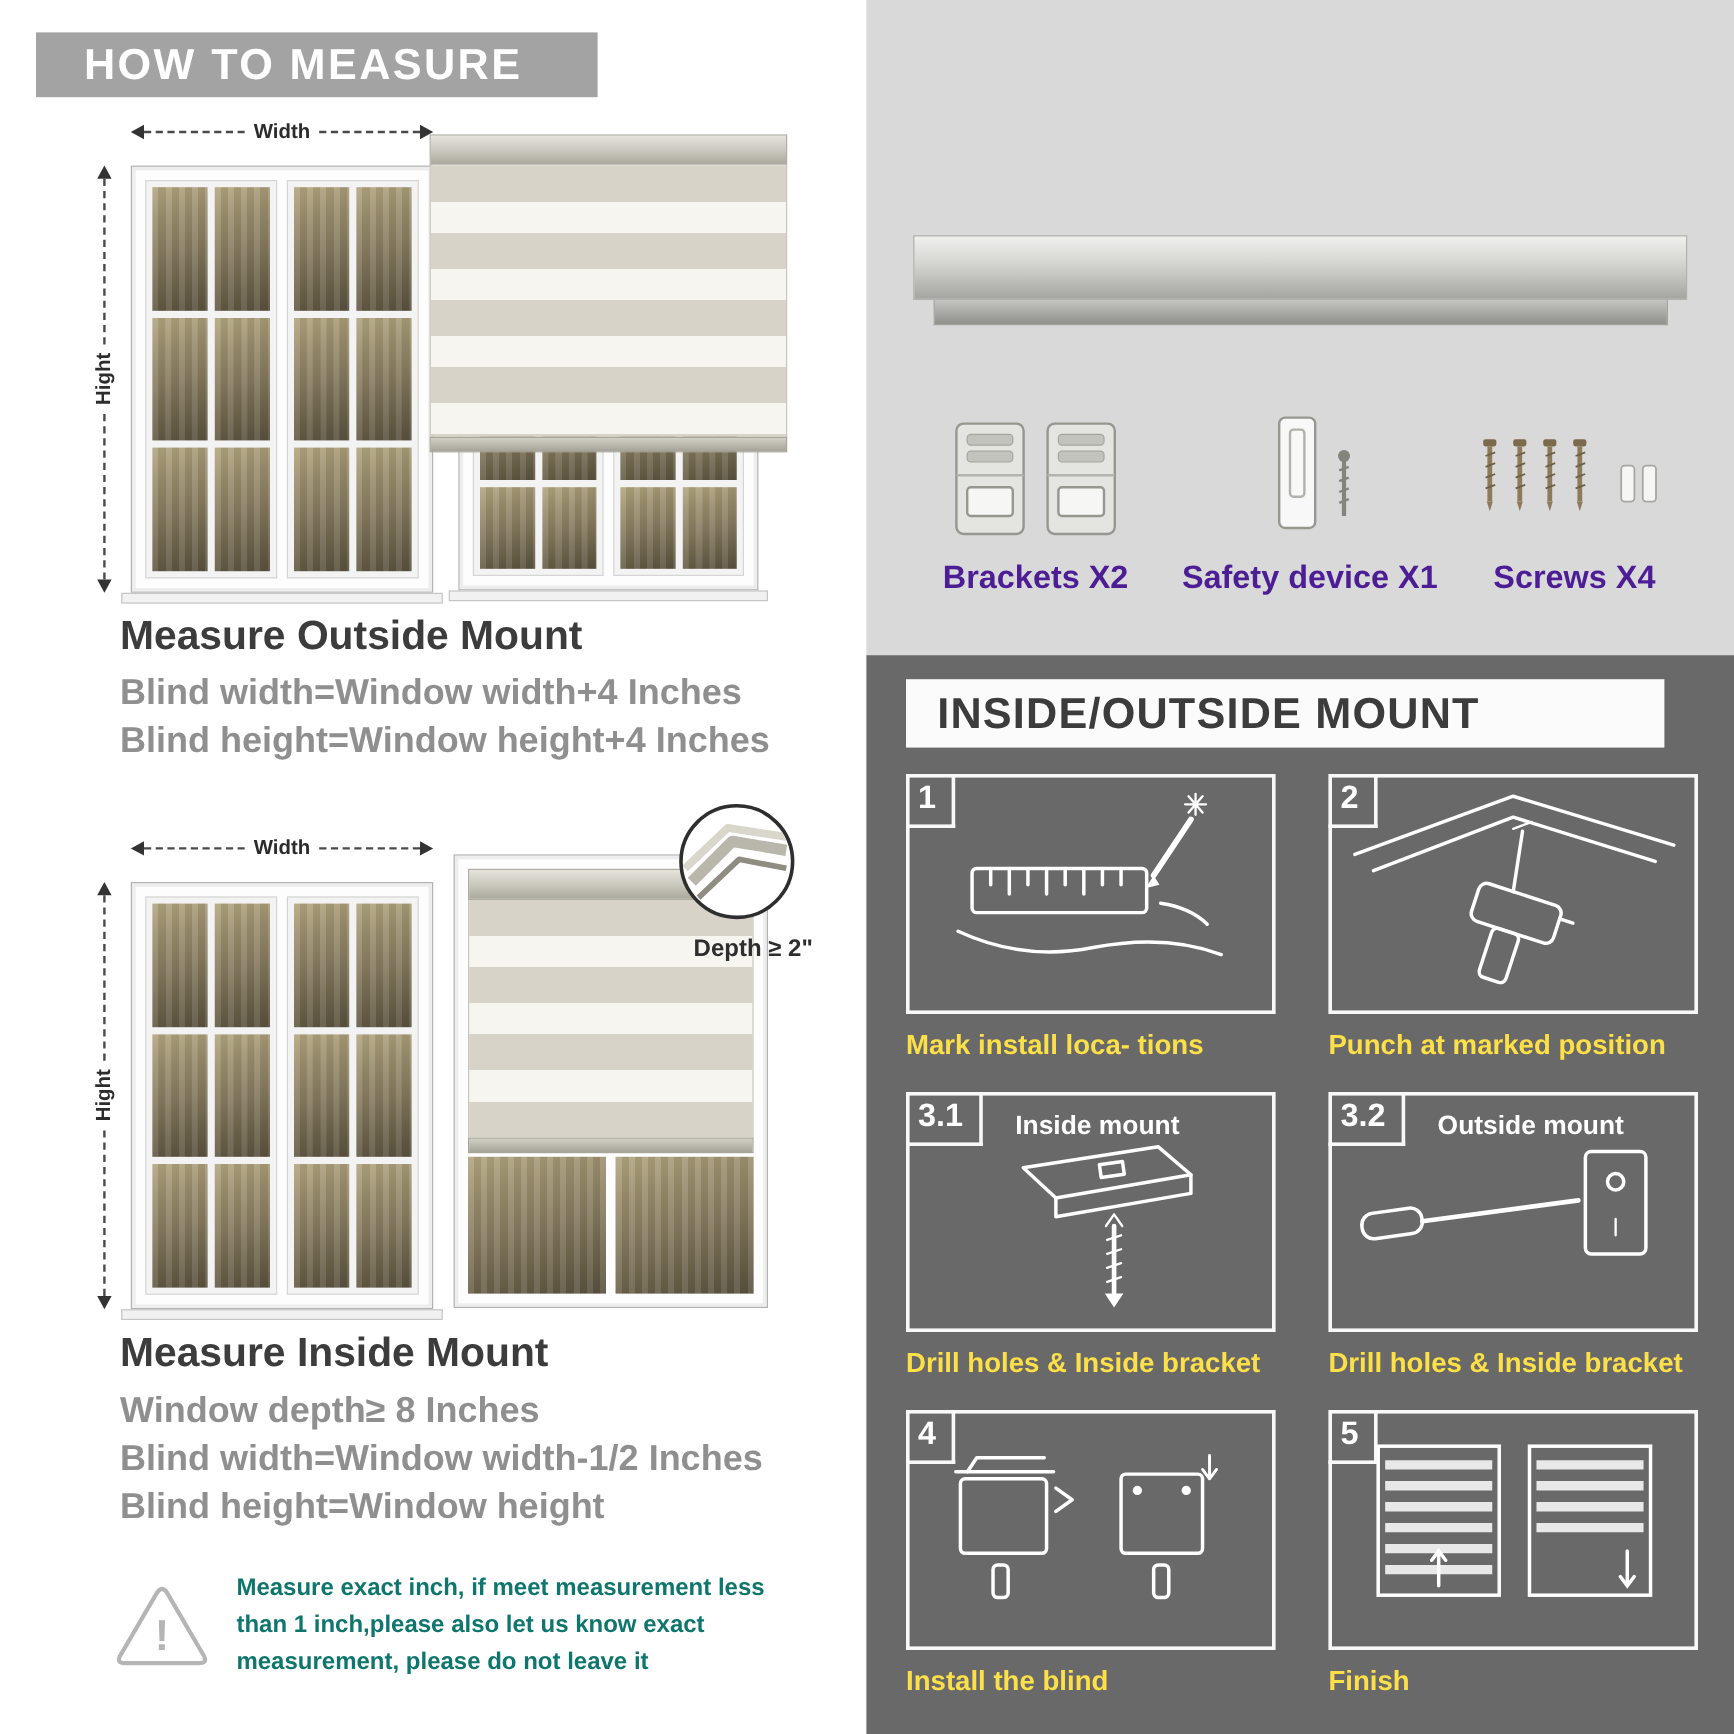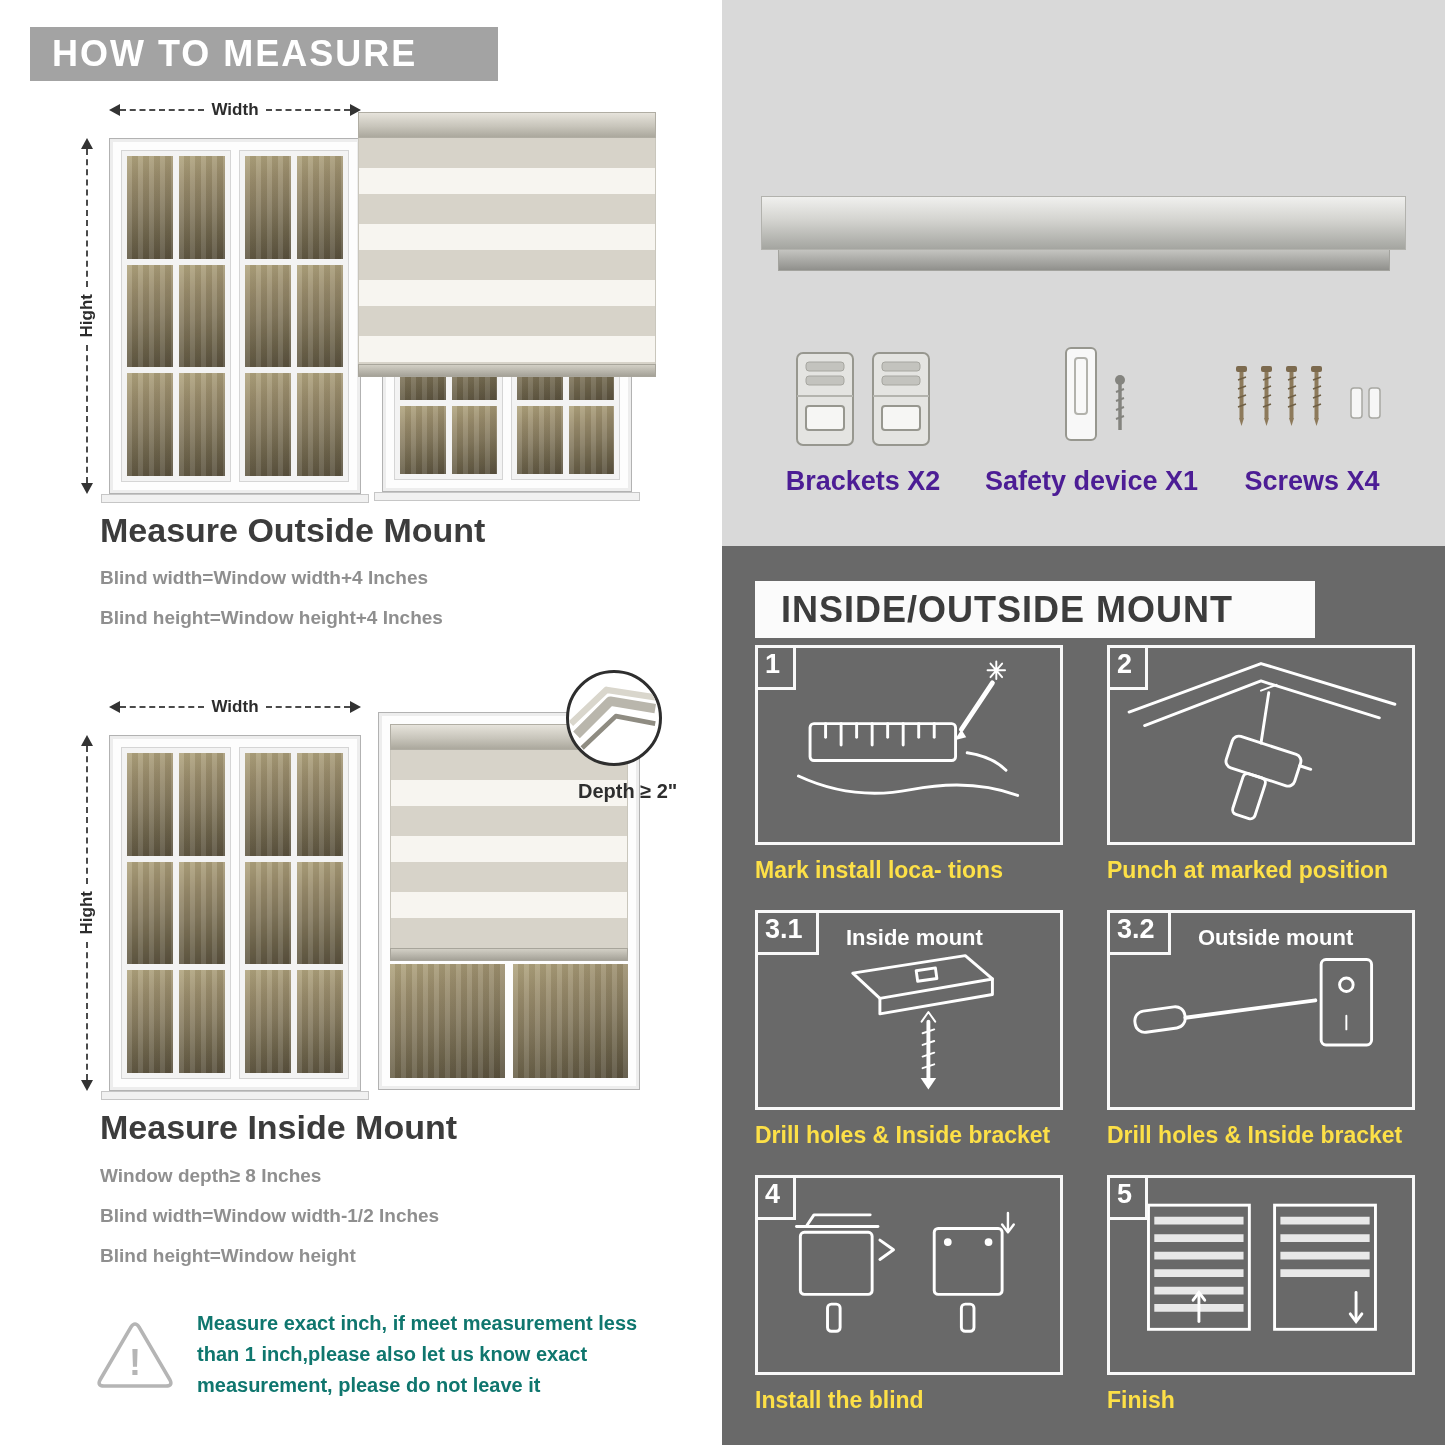--- a/index.html
+++ b/index.html
@@ -1,26 +1,26 @@
 <!DOCTYPE html>
 <html><head>
 <meta charset="utf-8">
 <style>
   * { margin:0; padding:0; box-sizing:border-box; }
   body { font-family:"Liberation Sans", sans-serif; background:#fff; }
   .page { position:relative; width:1445px; height:1445px; background:#fff; overflow:hidden; }
   .abs { position:absolute; }
 
   
-  .banner-gray { background:#a3a3a3; color:#fff; font-weight:bold; font-size:36px; letter-spacing:2px; line-height:54px; padding-left:22px; }
+  .banner-gray { background:#a3a3a3; color:#fff; font-weight:bold; font-size:36px; letter-spacing:2px; line-height:54px; padding-left:40px; }
   .banner-included { background:#c7c7c7; color:#fff; font-weight:bold; font-size:36px; letter-spacing:2px; line-height:54px; padding-left:24px; }
   .banner-mount { background:#fbfbfb; color:#3c3c3c; font-weight:bold; font-size:36px; letter-spacing:1px; line-height:57px; padding-left:26px; }
 
   .h-measure { font-size:34px; font-weight:bold; color:#3c3c3c; }
-  .gray-lines { font-size:19px; font-weight:bold; color:#8f8f8f; line-height:40px; }
+  .gray-lines { font-size:30px; font-weight:bold; color:#8f8f8f; line-height:40px; }
 
   
   .win { position:absolute; background:#fdfdfd; border:1px solid #b2b2b2; box-shadow:inset 0 0 0 3px #ededed; padding:11px; display:flex; gap:8px; }
   .win.col { flex-direction:column; gap:0; }
   .sash { flex:1; background:#f3f3f3; border:1px solid #d5d5d5; padding:5px; display:grid; grid-template-columns:1fr 1fr; grid-template-rows:1fr 1fr 1fr; gap:6px; }
   .pane { background: repeating-linear-gradient(90deg, rgba(255,255,255,.10) 0 5px, rgba(60,50,30,.08) 5px 11px),
                      linear-gradient(165deg,#b1a57f 0%,#9a8d6d 25%,#857a5f 50%,#6d644c 75%,#564e3c 100%); }
   .sill { position:absolute; background:#f1f1f1; border:1px solid #c6c6c6; }
   .glass-row { flex:1; display:flex; gap:8px; margin-top:3px; }
   .glass-row .pane { flex:1; }
@@ -294,21 +294,21 @@
             <rect x="124" y="44" width="11" height="30" rx="3" fill="rgba(255,255,255,.75)" stroke="#a8a8a2" stroke-width="1.5"></rect>
             <rect x="142" y="44" width="11" height="30" rx="3" fill="rgba(255,255,255,.75)" stroke="#a8a8a2" stroke-width="1.5"></rect>
           </svg>
         </div>
         <div class="item-label">Screws X4</div>
       </div>
     </div>
   </section>
 
   <section class="panel-dark">
-    <div class="abs banner-mount" style="left:33px; top:35px; width:560px; height:57px;">
+    <div class="abs banner-mount" style="left:33px; top:20px; width:632px; height:57px;">
       <span>INSIDE/OUTSIDE MOUNT</span>
     </div>
 
     <div class="steps-grid">
 
       <div>
         <div class="step-panel">
           <span class="step-num">1</span>
           <span class="step-title"></span>
           <svg class="illus" viewBox="0 0 300 200">

